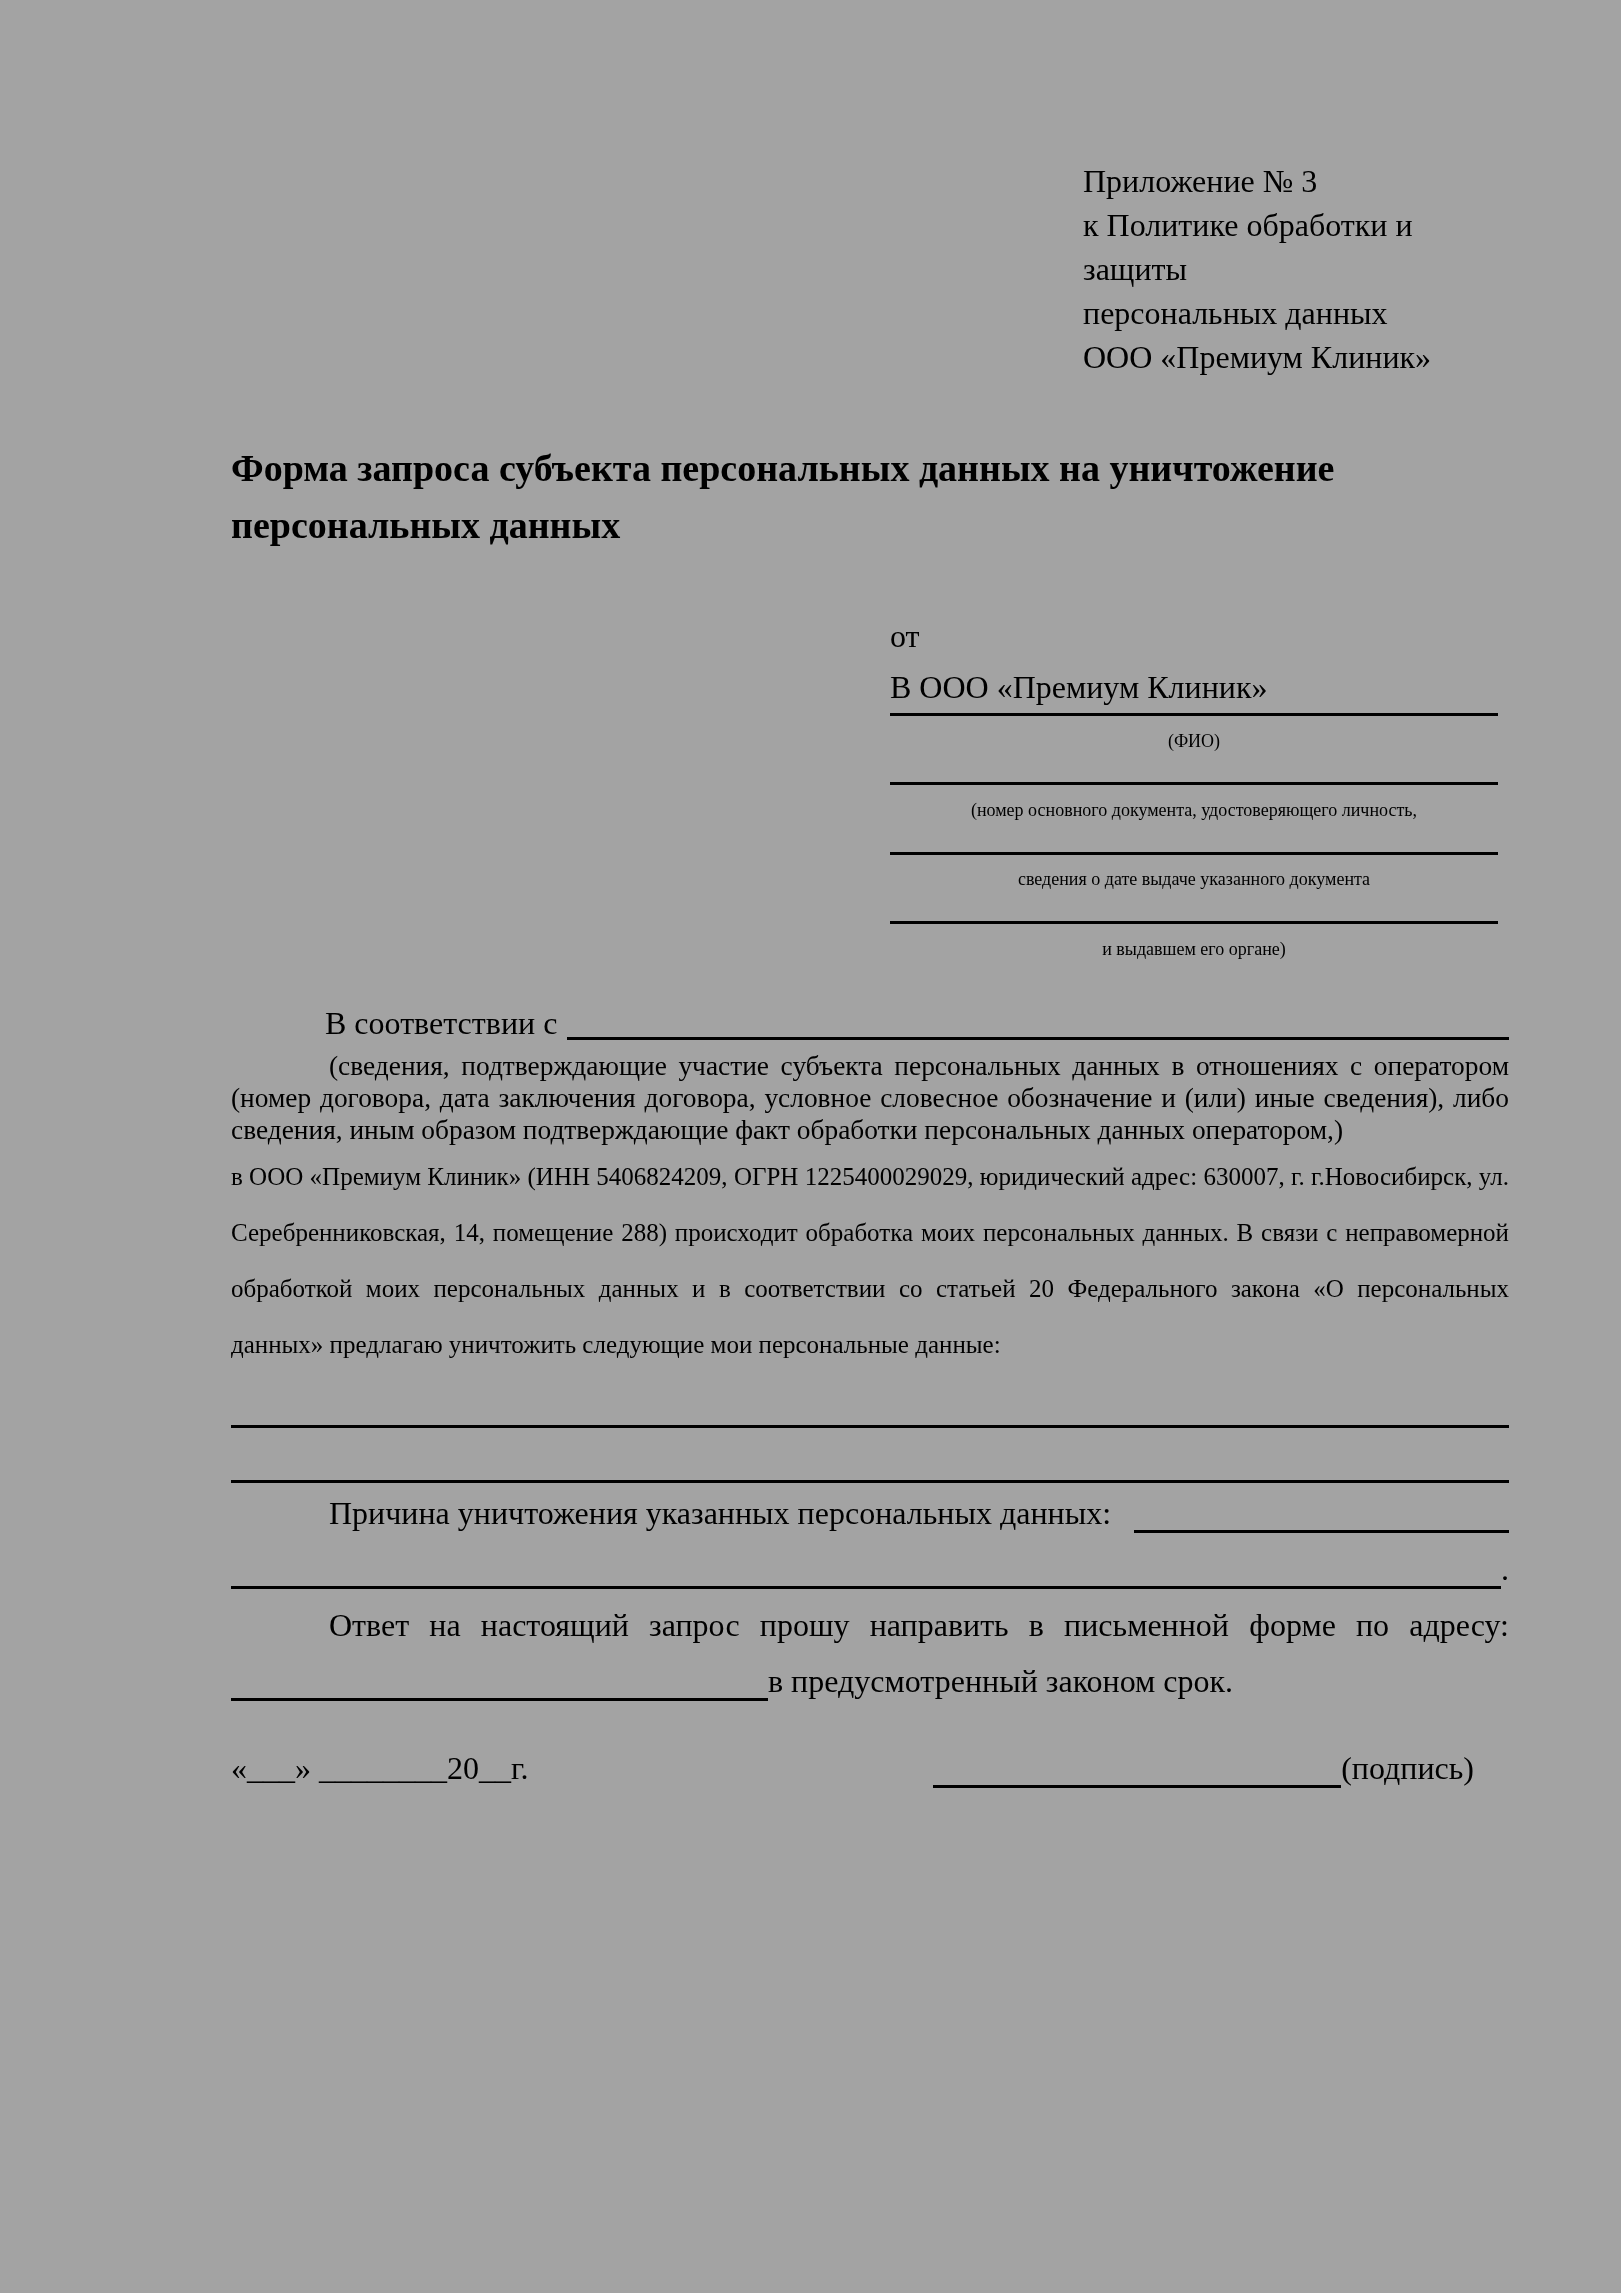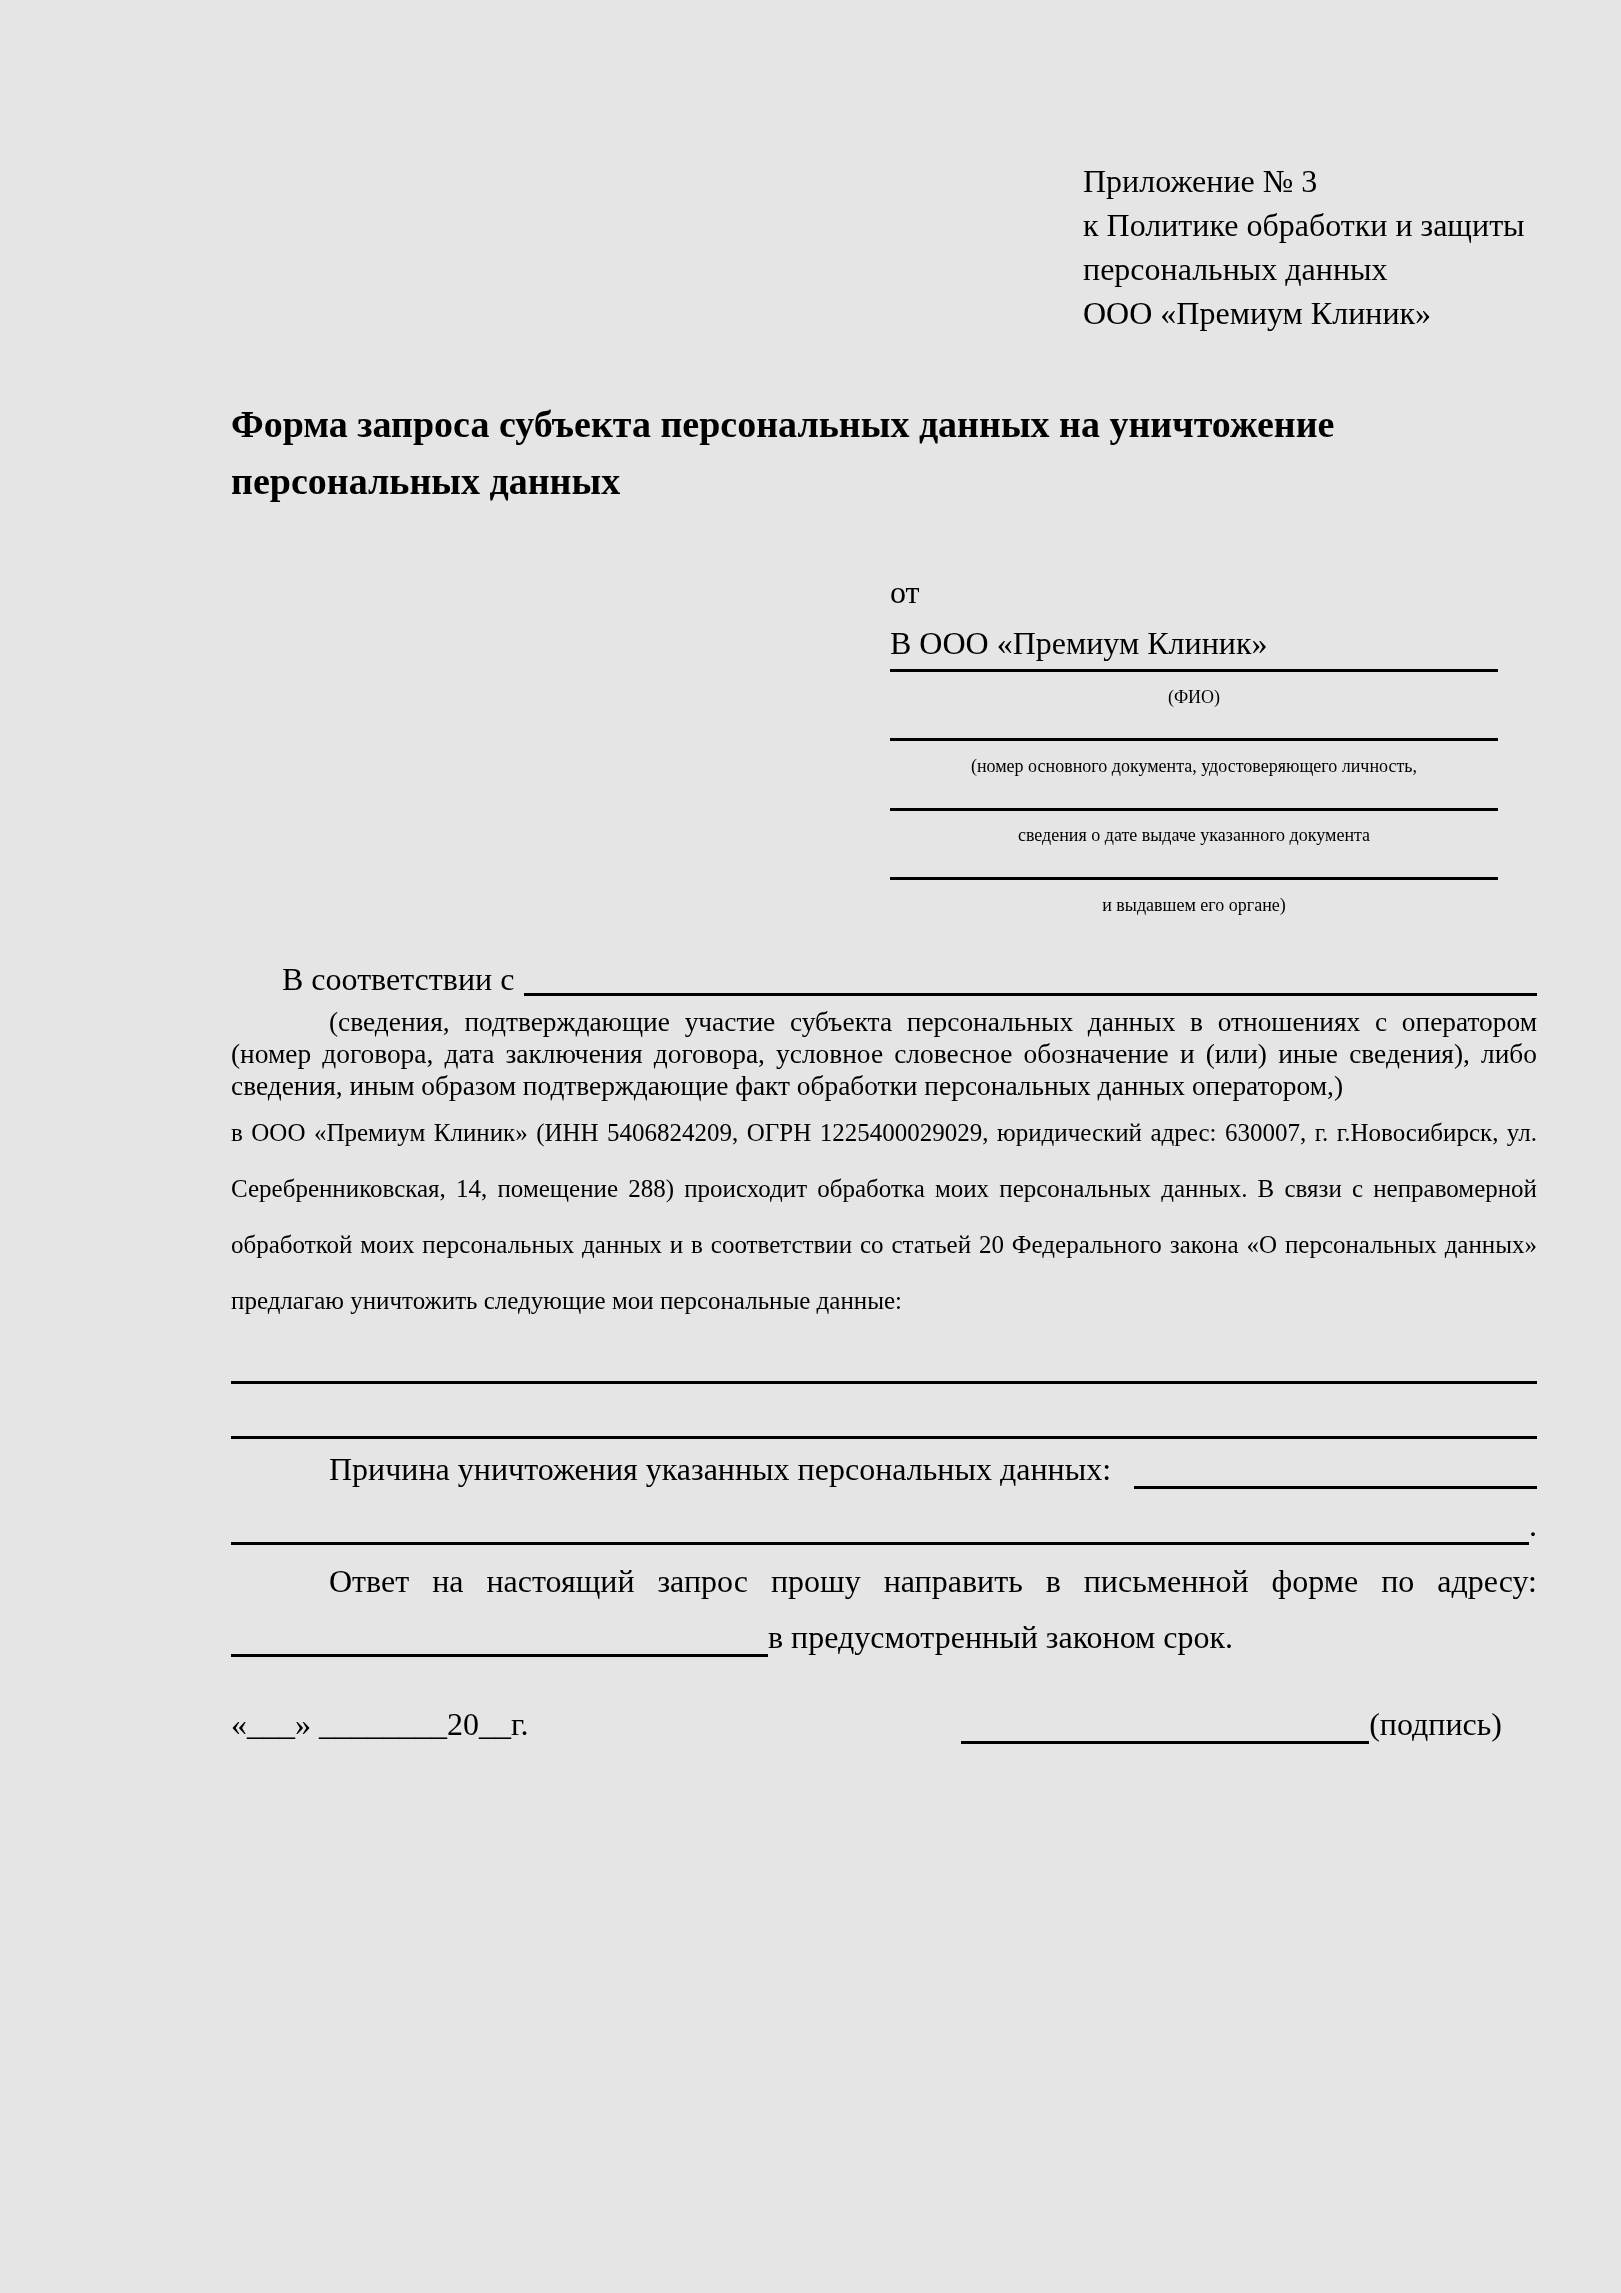--- a/index.html
+++ b/index.html
@@ -1,25 +1,25 @@
 <!DOCTYPE html>
 <html lang="ru"><head>
 <meta charset="utf-8">
 <style>
   html, body { margin: 0; padding: 0; background: #ffffff; }
   .page {
     position: relative;
     width: 1621px;
     height: 2294px;
     margin: 0 auto;
-    background: #e5e5e5;
+    background: #a3a3a3;
     color: #000000;
     font-family: "Liberation Serif", "DejaVu Serif", serif;
     box-sizing: border-box;
-    padding: 159px 84px 0 231px;
+    padding: 159px 112px 0 231px;
     overflow: hidden;
   }
 
   
   .appendix {
     margin-left: 852px;
     font-size: 32px;
     line-height: 44px;
   }
 
@@ -47,21 +47,21 @@
     text-align: center;
     margin-top: 8.8px;
   }
   .addr-gap { margin-top: 25.5px; }
 
   
   .accordance {
     display: flex;
     align-items: baseline;
     margin-top: 37px;
-    margin-left: 51px;
+    margin-left: 94px;
     font-size: 32px;
     line-height: 43px;
   }
   .accordance .label { white-space: nowrap; }
   .accordance .fill { flex: 1 1 auto; border-bottom: 3.9px solid #000; margin-left: 9.8px; align-self: flex-end; margin-bottom: 4.9px; }
 
   .fine-note {
     margin-top: 4.9px;
     font-size: 27.4px;
     line-height: 32px;

